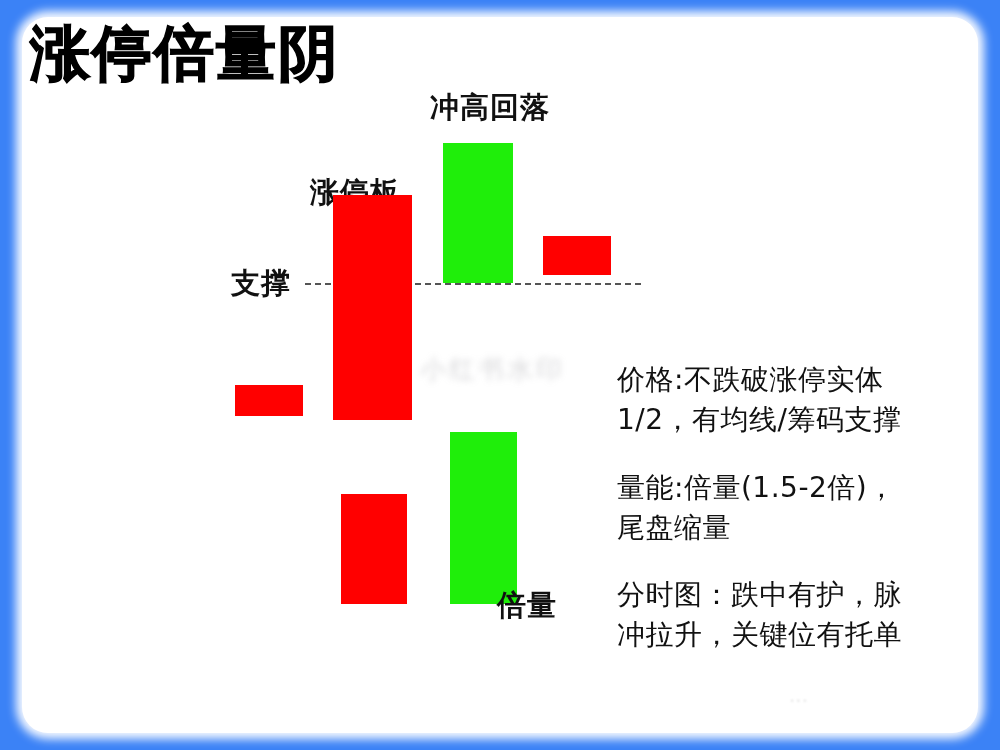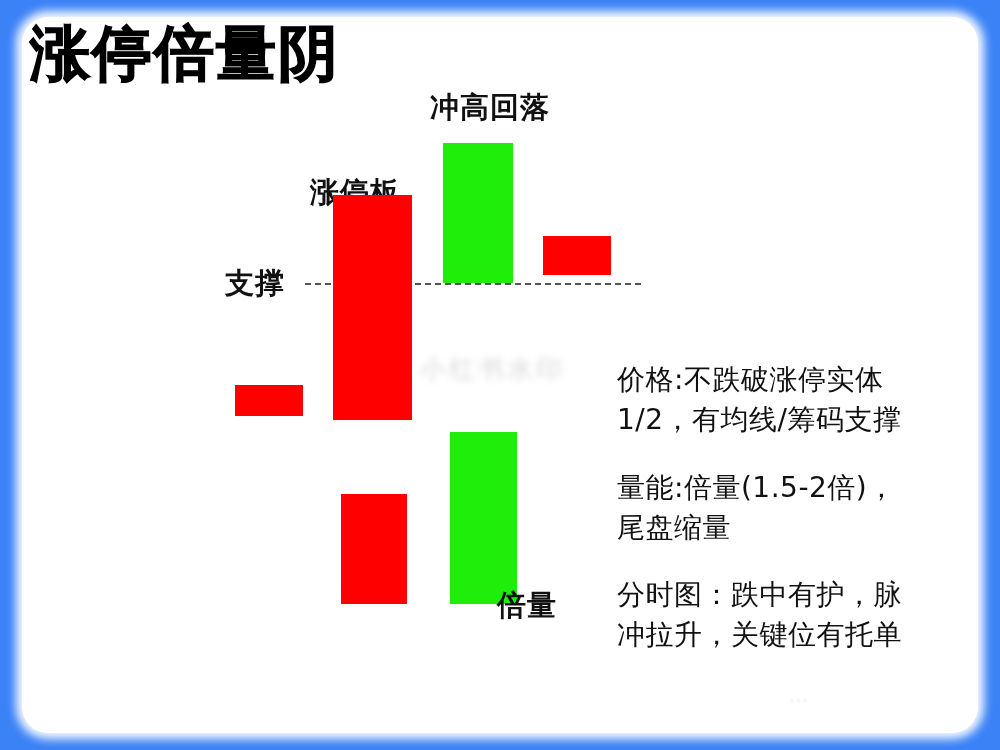--- a/index.html
+++ b/index.html
@@ -111,21 +111,21 @@
   <div id="card"></div>
 
   <div id="title">涨停倍量阴</div>
 
   <div id="chart">
 
     <div class="lbl" style="left:430px; top:90px;">冲高回落</div>
 
     <div class="lbl" style="left:310px; top:158px;margin-top:17px;">涨停板</div>
 
-    <div class="lbl" style="left:225px; top:266px;">支撑</div>
+    <div class="lbl" style="left:231px; top:266px;">支撑</div>
 
     <div id="support-line" style="left:305px; top:283px; width:336px;"></div>
 
     <div class="bar" style="left:235px; top:385px; width:68px; height:31px; background:#FF0000;"></div>
 
     <div class="bar" style="left:333px; top:195px; width:79px; height:225px; background:#FF0000;"></div>
 
     <div class="bar" style="left:443px; top:143px; width:70px; height:140px; background:#1FEE0A;"></div>
 
     <div class="bar" style="left:543px; top:236px; width:68px; height:39px; background:#FF0000;"></div>

